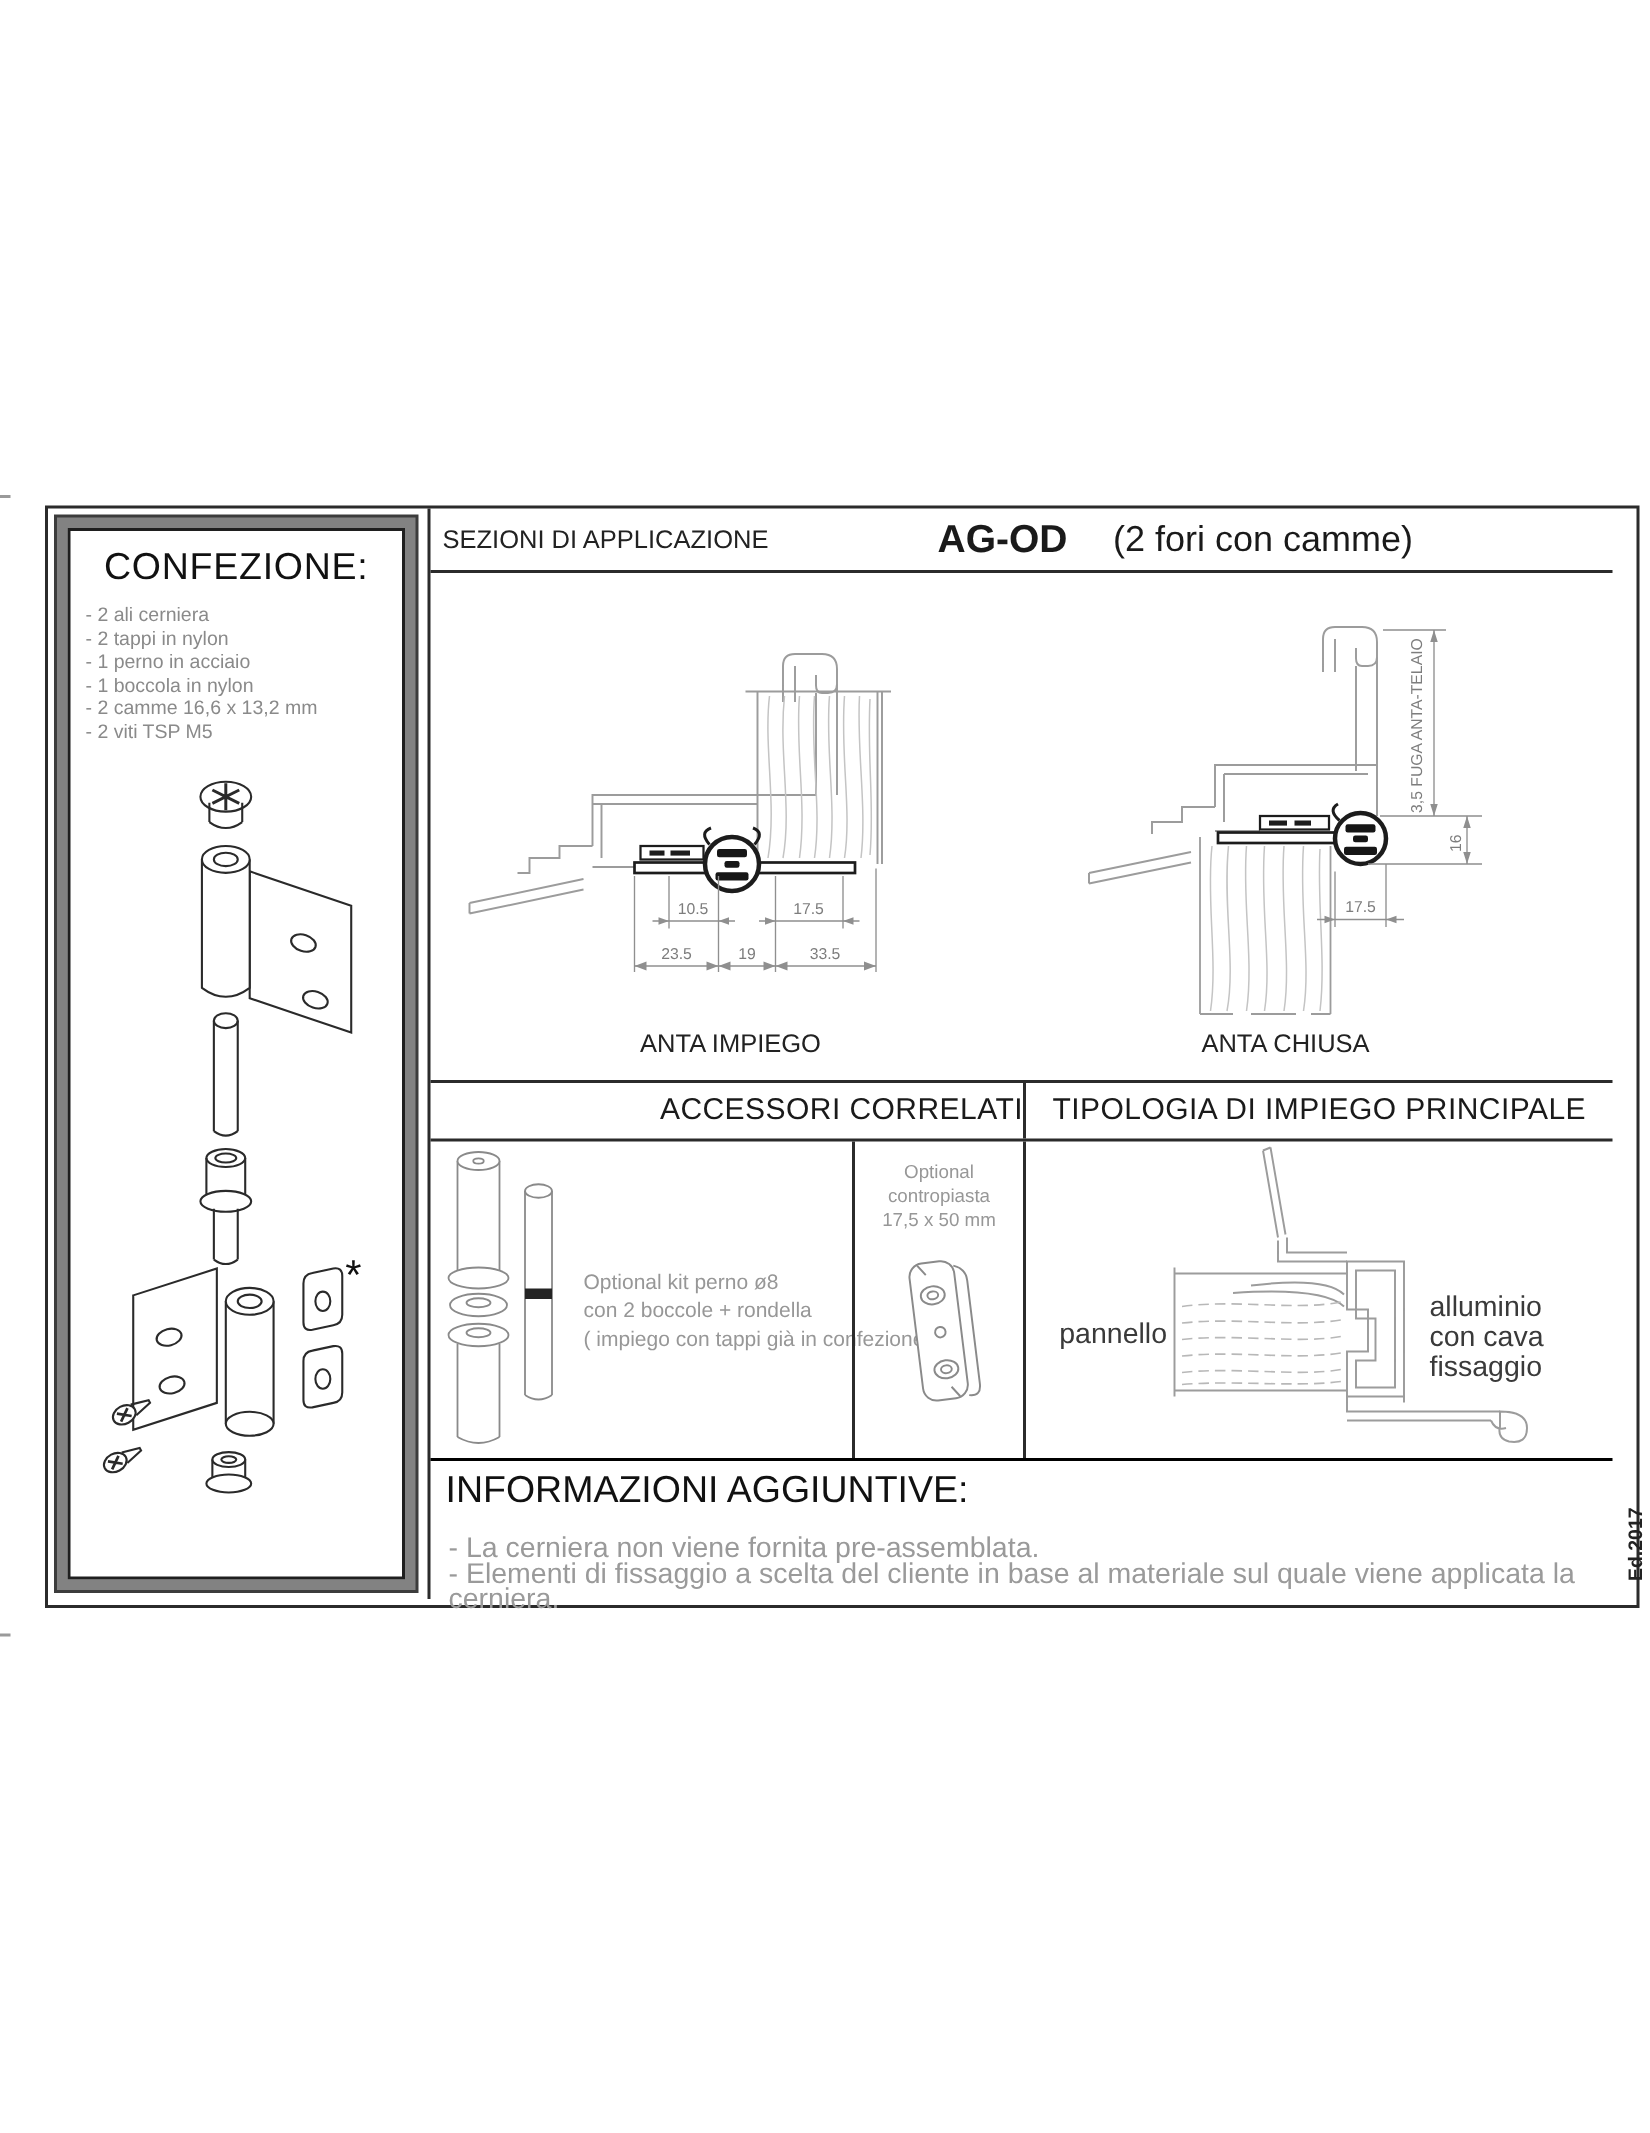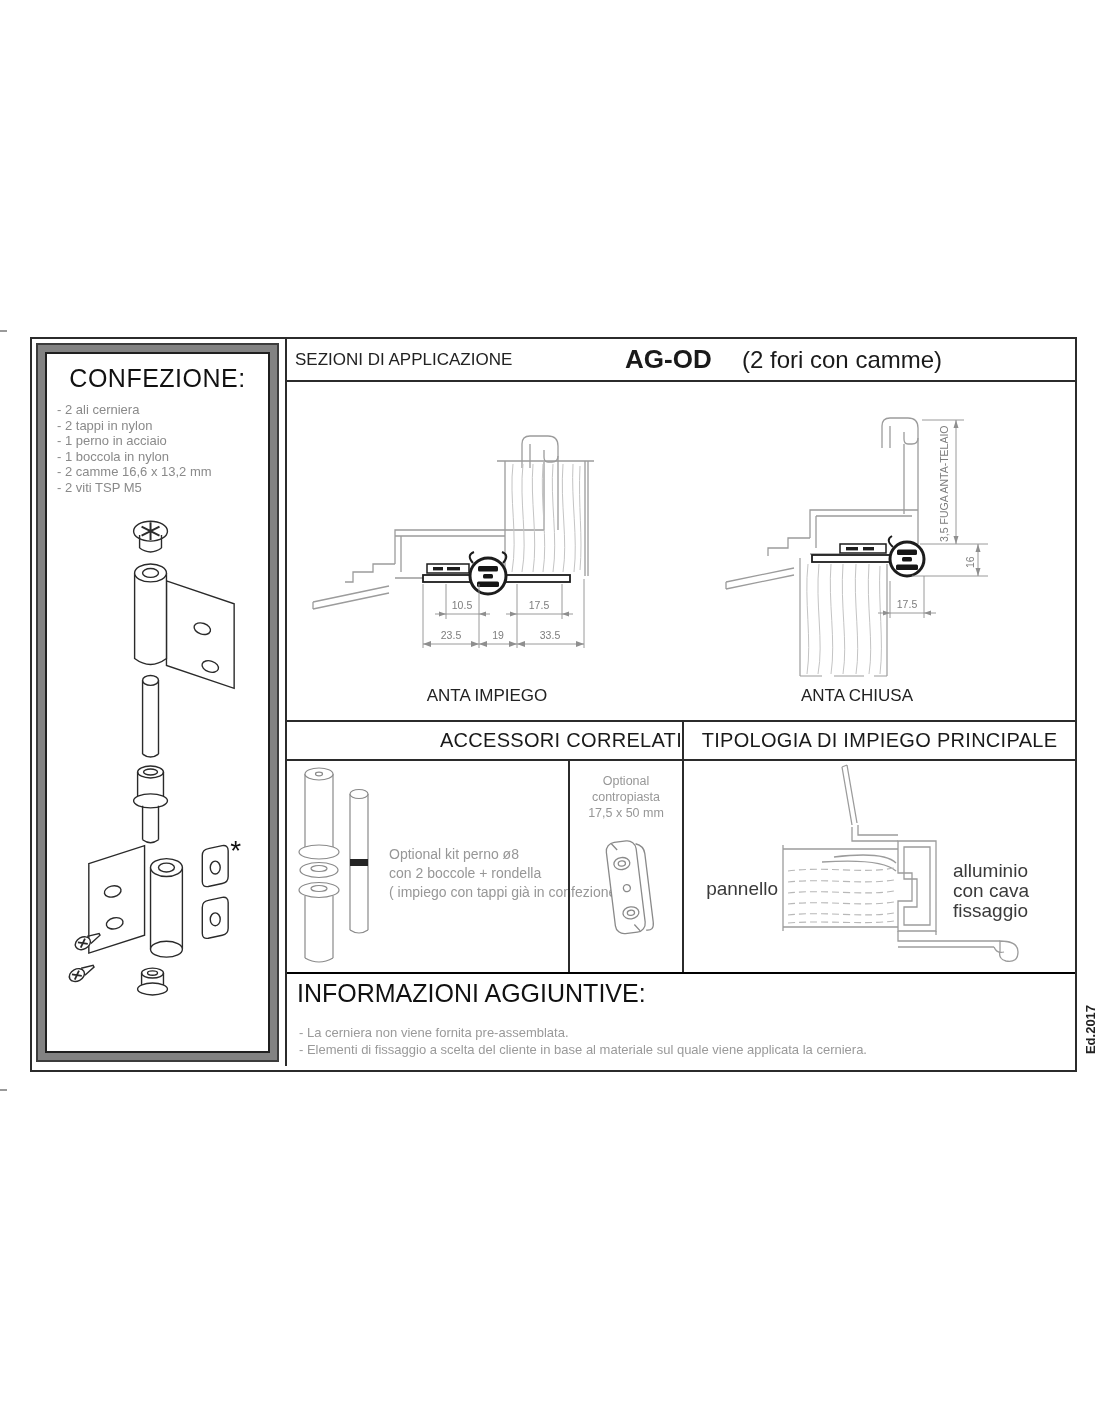--- a/index.html
+++ b/index.html
@@ -1,19 +1,19 @@
 <!DOCTYPE html>
 <html><head>
 <meta charset="utf-8">
 <style>
   html,body{margin:0;padding:0;background:#fff;}
   .canvas{position:relative;width:1100px;height:1422px;background:#fff;
           font-family:"Liberation Sans",sans-serif;color:#1a1a1a;overflow:hidden;}
   .sheet{position:absolute;left:30px;top:337px;width:1043px;height:731px;
-         border:2px solid #2b2b2b;background:#fff;}
+         border:2px solid #2b2b2b;background:#fff;padding-left:16px;}
   
   .pack-panel{position:absolute;left:13px;top:13px;width:221px;height:697px;
               border:2px solid #1f1f1f;background:#fff;
               box-shadow:0 0 0 7px #828282,0 0 0 9px #3c3c3c;}
   .pack-title{position:absolute;left:0;top:10px;width:100%;text-align:center;
               font-size:25px;letter-spacing:.5px;color:#111;}
   .pack-list{position:absolute;left:10px;top:48px;font-size:13px;line-height:15.5px;
              color:#8a8a8a;}
   .right-col{position:absolute;left:253px;top:0;width:788px;height:727px;
              border-left:2px solid #2b2b2b;}
@@ -33,21 +33,21 @@
   .row2-content{position:absolute;left:0;top:422px;width:100%;height:211px;}
   .acc-cell{position:absolute;left:0;top:0;width:395px;height:211px;
             border-right:2px solid #2b2b2b;}
   .acc-subdiv{position:absolute;left:281px;top:0;width:2px;height:211px;background:#2b2b2b;}
   .acc-note{position:absolute;left:102px;top:84px;font-size:14px;line-height:19px;color:#979797;}
   .acc-plate-note{position:absolute;left:284px;top:12px;width:110px;text-align:center;
                   font-size:12.5px;line-height:16px;color:#979797;}
   .tip-cell{position:absolute;left:397px;top:0;width:391px;height:211px;}
   .info{position:absolute;left:0;top:633px;width:100%;height:94px;border-top:2px solid #000000;}
   .info-title{position:absolute;left:10px;top:5px;font-size:25px;color:#111;}
-  .info-notes{position:absolute;left:12px;top:50px;font-size:13px;line-height:17px;color:#9a9a9a;}
+  .info-notes{position:absolute;left:12px;top:50px;font-size:19px;line-height:17px;color:#9a9a9a;}
   .edition{position:absolute;left:1062px;top:1022px;width:56px;text-align:center;
            transform:rotate(-90deg);font-size:13px;font-weight:bold;color:#222;}
   .tick{position:absolute;background:#9a9a9a;}
   svg{position:absolute;overflow:visible;}
   svg text{font-family:"Liberation Sans",sans-serif;}
   .dimtxt{fill:#7d7d7d;font-size:10.5px;}
   .lbltxt{fill:#3a3a3a;font-size:19px;}
 </style>
 </head>
 <body>

